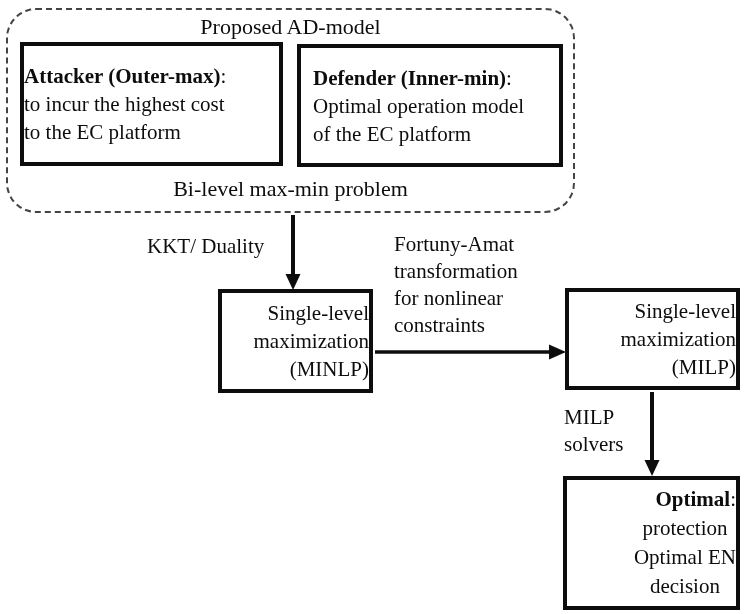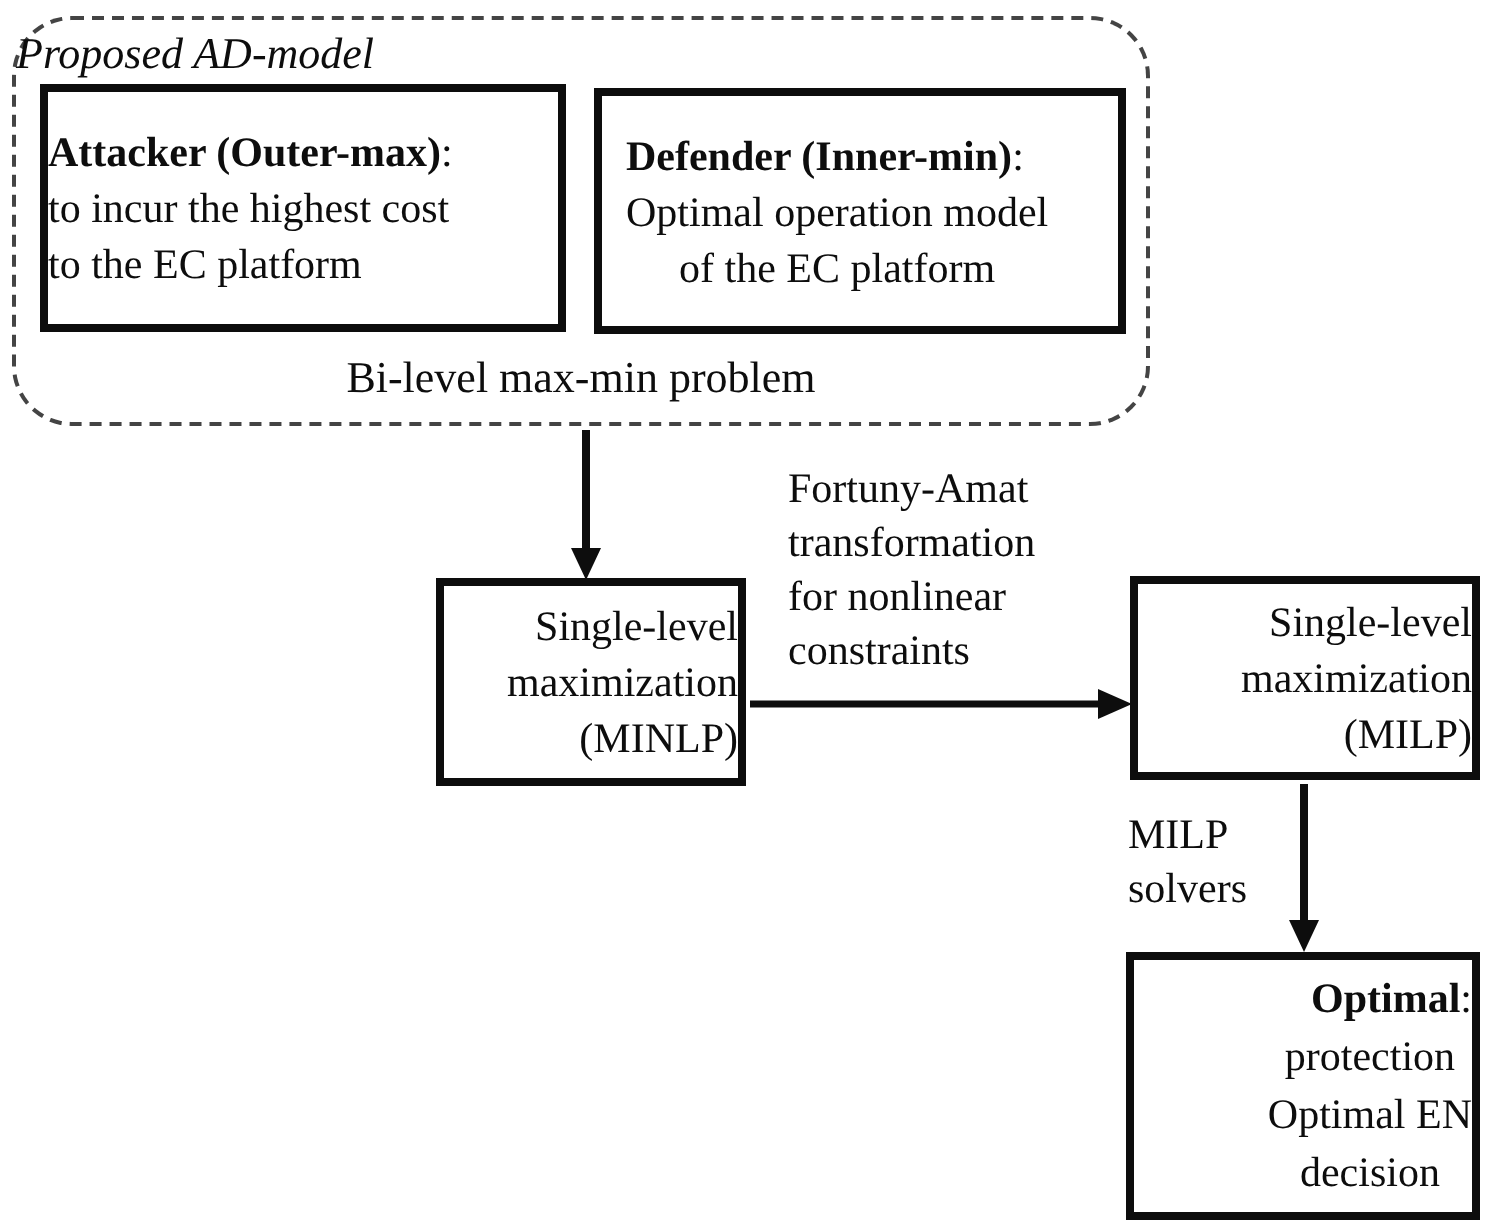--- a/index.html
+++ b/index.html
@@ -16,23 +16,23 @@
     position: absolute;
     left: 6px; top: 8px;
     width: 569px; height: 205px;
     border: 2px dashed #444444;
     border-radius: 30px;
     box-sizing: border-box;
   }
   .group-title {
     position: absolute;
     top: 4px; left: 0; right: 0;
+    text-align: center;
     font-size: 22px;
     white-space: nowrap;
-    font-style: italic;
   }
   .group-subtitle {
     position: absolute;
     bottom: 9px; left: 0; right: 0;
     text-align: center;
     font-size: 22px;
     white-space: nowrap;
   }
   .box {
     position: absolute;
@@ -41,21 +41,21 @@
     background: #ffffff;
     font-size: 21px;
     display: flex;
     flex-direction: column;
     justify-content: center;
     white-space: nowrap;
   }
   .box-left { align-items: flex-start; text-align: left; }
   .box-center { align-items: flex-end; text-align: center; }
   .attacker { left: 12px; top: 32px; width: 263px; height: 124px; line-height: 28px; }
-  .defender { left: 289px; top: 34px; width: 266px; height: 123px; padding-left: 12px; line-height: 28px; text-align: center; }
+  .defender { left: 289px; top: 34px; width: 266px; height: 123px; padding-left: 12px; line-height: 28px; }
   .minlp { left: 218px; top: 289px; width: 155px; height: 104px; line-height: 28px; }
   .milp  { left: 565px; top: 288px; width: 175px; height: 102px; line-height: 28px; }
   .outcome { left: 563px; top: 476px; width: 177px; height: 134px; line-height: 29px; }
   .box-heading b { font-weight: bold; }
   .arrow-label {
     position: absolute;
     font-size: 21px;
     line-height: 27px;
     white-space: nowrap;
   }
@@ -103,20 +103,21 @@
     <g>
       <line x1="375" y1="352" x2="552" y2="352" stroke="#0d0d0d" stroke-width="3.5"></line>
       <polygon points="566,352 549,344.5 549,359.5" fill="#0d0d0d"></polygon>
     </g>
     <g>
       <line x1="652" y1="392" x2="652" y2="463" stroke="#0d0d0d" stroke-width="4"></line>
       <polygon points="652,476 644.5,460 659.5,460" fill="#0d0d0d"></polygon>
     </g>
   </svg>
 
+  <div class="arrow-label label-kkt">KKT/ Duality</div>
   <div class="arrow-label label-fortuny">
       <div>Fortuny-Amat</div>
       <div>transformation</div>
       <div>for nonlinear</div>
       <div>constraints</div>
     </div>
   <div class="arrow-label label-solvers">
       <div>MILP</div>
       <div>solvers</div>
     </div>

